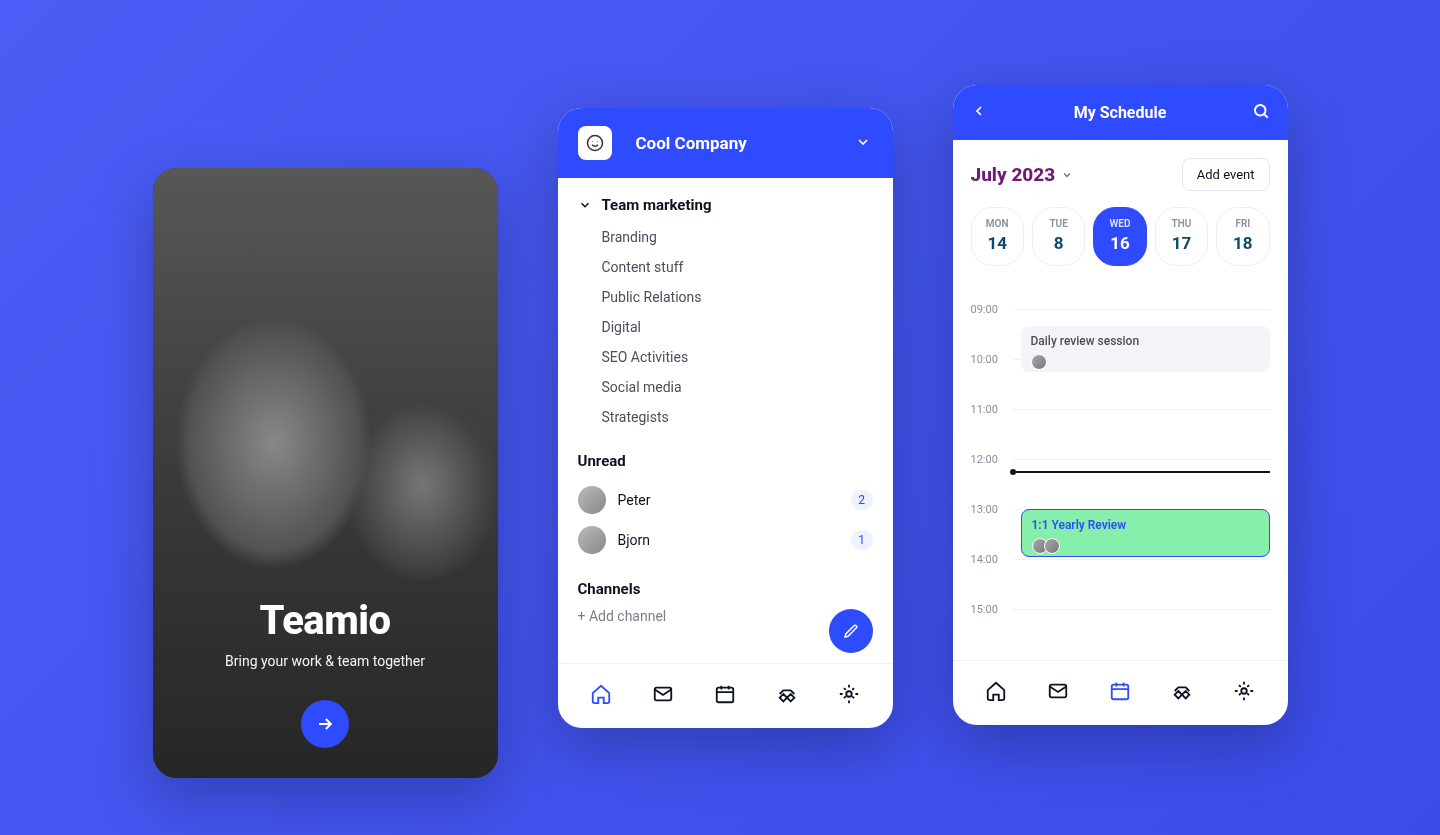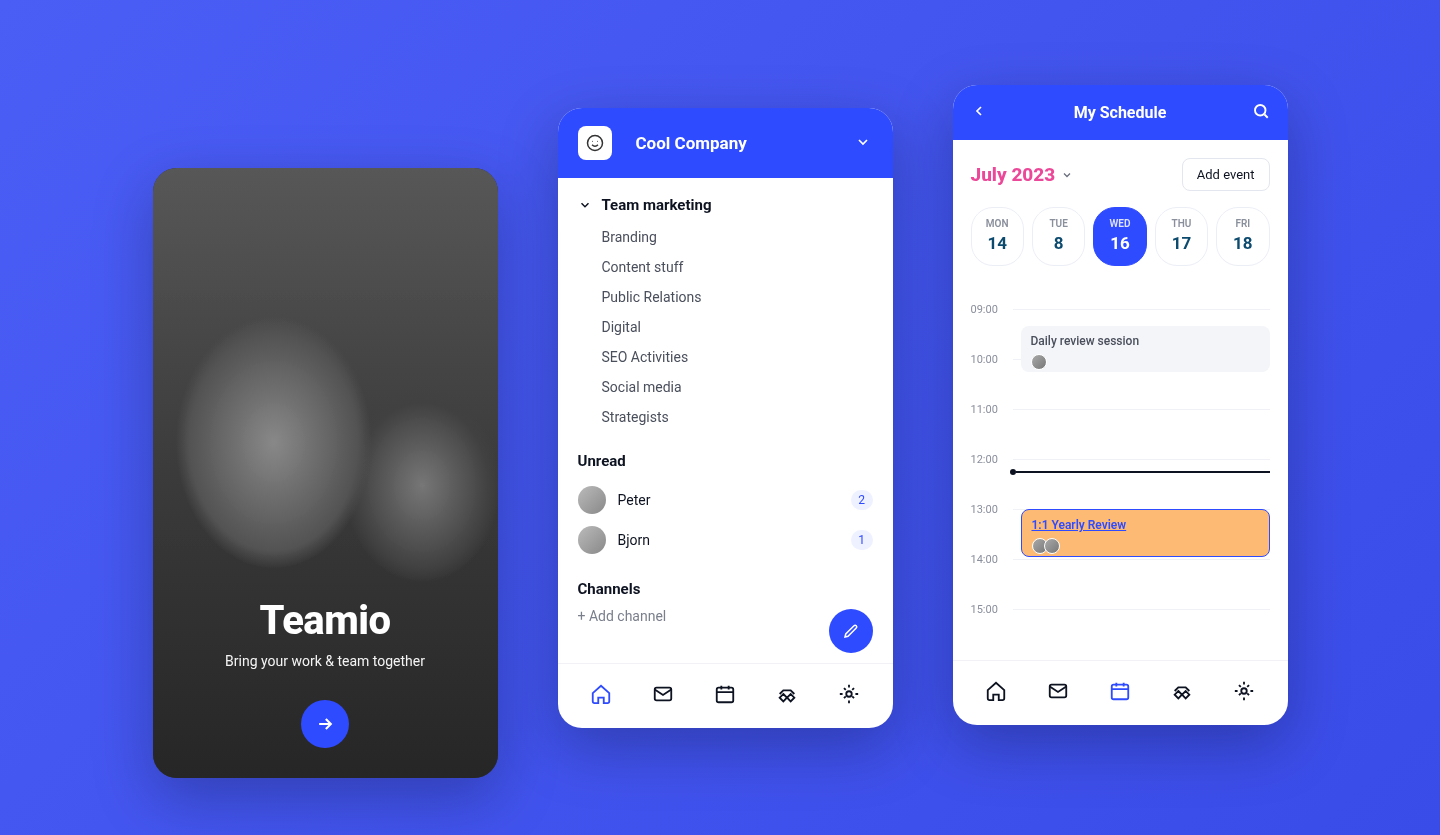--- a/index.html
+++ b/index.html
@@ -180,21 +180,21 @@
   }
   .sc-search svg { width: 18px; height: 18px; stroke: #fff; stroke-width: 2.5; fill: none; }
 
   .sc-body { flex: 1; padding: 18px 18px 0; display: flex; flex-direction: column; }
   .sc-month-row {
     display: flex; align-items: center; justify-content: space-between;
     margin-bottom: 16px;
   }
   .sc-month {
     display: flex; align-items: center; gap: 6px;
-    font-weight: 800; font-size: 19px; color: #ec4899;
+    font-weight: 800; font-size: 19px; color: #701a75;
     cursor: pointer;
   }
   .sc-month svg { width: 12px; height: 12px; stroke: #6a6f7c; stroke-width: 2.5; fill: none; }
   .add-event-btn {
     border: 1px solid #e4e6ef;
     border-radius: 8px;
     padding: 8px 14px;
     font-size: 13px;
     color: #0e1321;
     cursor: pointer;
@@ -249,21 +249,21 @@
     border-radius: 8px;
     padding: 8px 10px;
     font-size: 12px;
     cursor: pointer;
   }
   .ev .ev-title { font-weight: 500; }
   .ev .ev-avatars { display: flex; margin-top: 6px; }
   .ev .ev-avatars .av { width: 16px; height: 16px; border-radius: 50%; background: linear-gradient(135deg,#aaa,#777); border: 1.5px solid #fff; margin-left: -4px; }
   .ev .ev-avatars .av:first-child { margin-left: 0; }
   .ev1 { top: 42px; height: 46px; background: #f4f5f9; color: #4a4f5c; }
-  .ev2 { top: 225px; height: 48px; background: #fdba74; border: 1.5px solid #2f4bff; color: #2f4bff; text-decoration: underline; }
+  .ev2 { top: 225px; height: 48px; background: #86efac; border: 1.5px solid #2f4bff; color: #2f4bff; }
   .ev2 .ev-title{ font-weight: 600;}
 </style>
 </head>
 <body>
 
 <div class="phone onboard">
   <div class="onboard-bg"></div>
   <div class="onboard-content">
     <div class="onboard-title">Teamio</div>
     <div class="onboard-sub">Bring your work &amp; team together</div>

